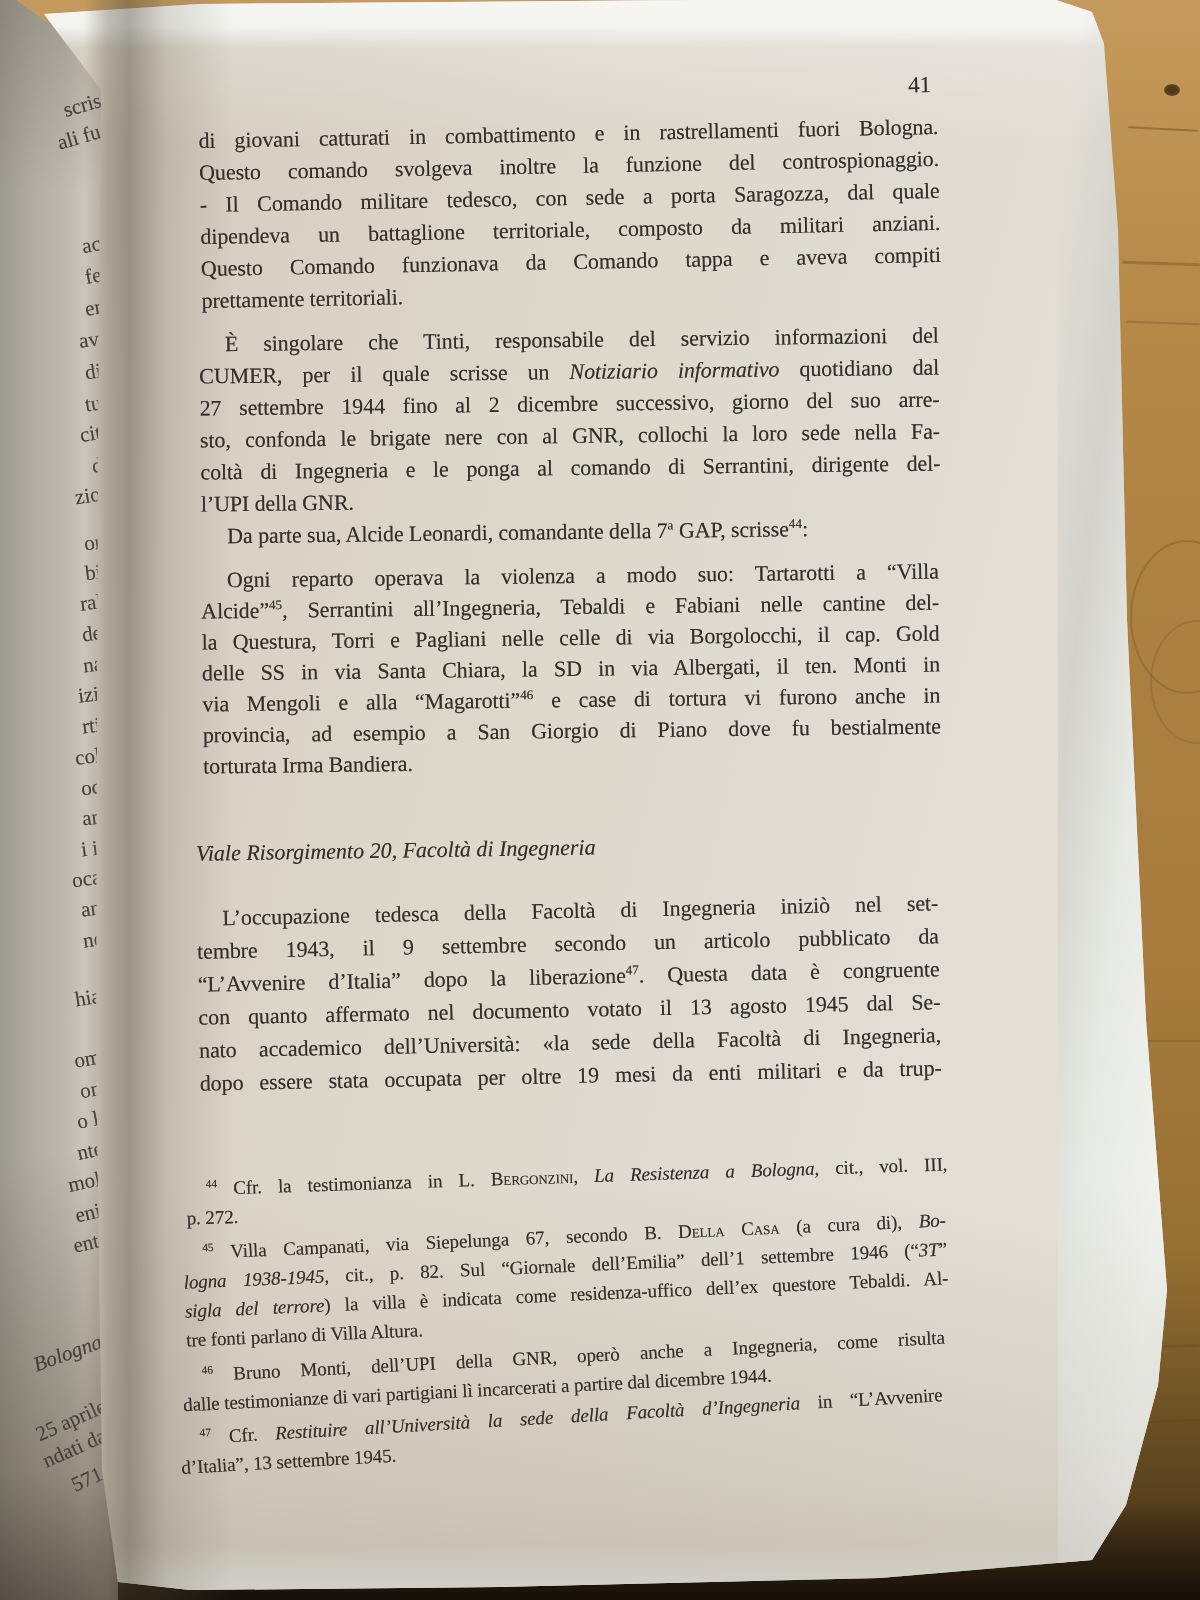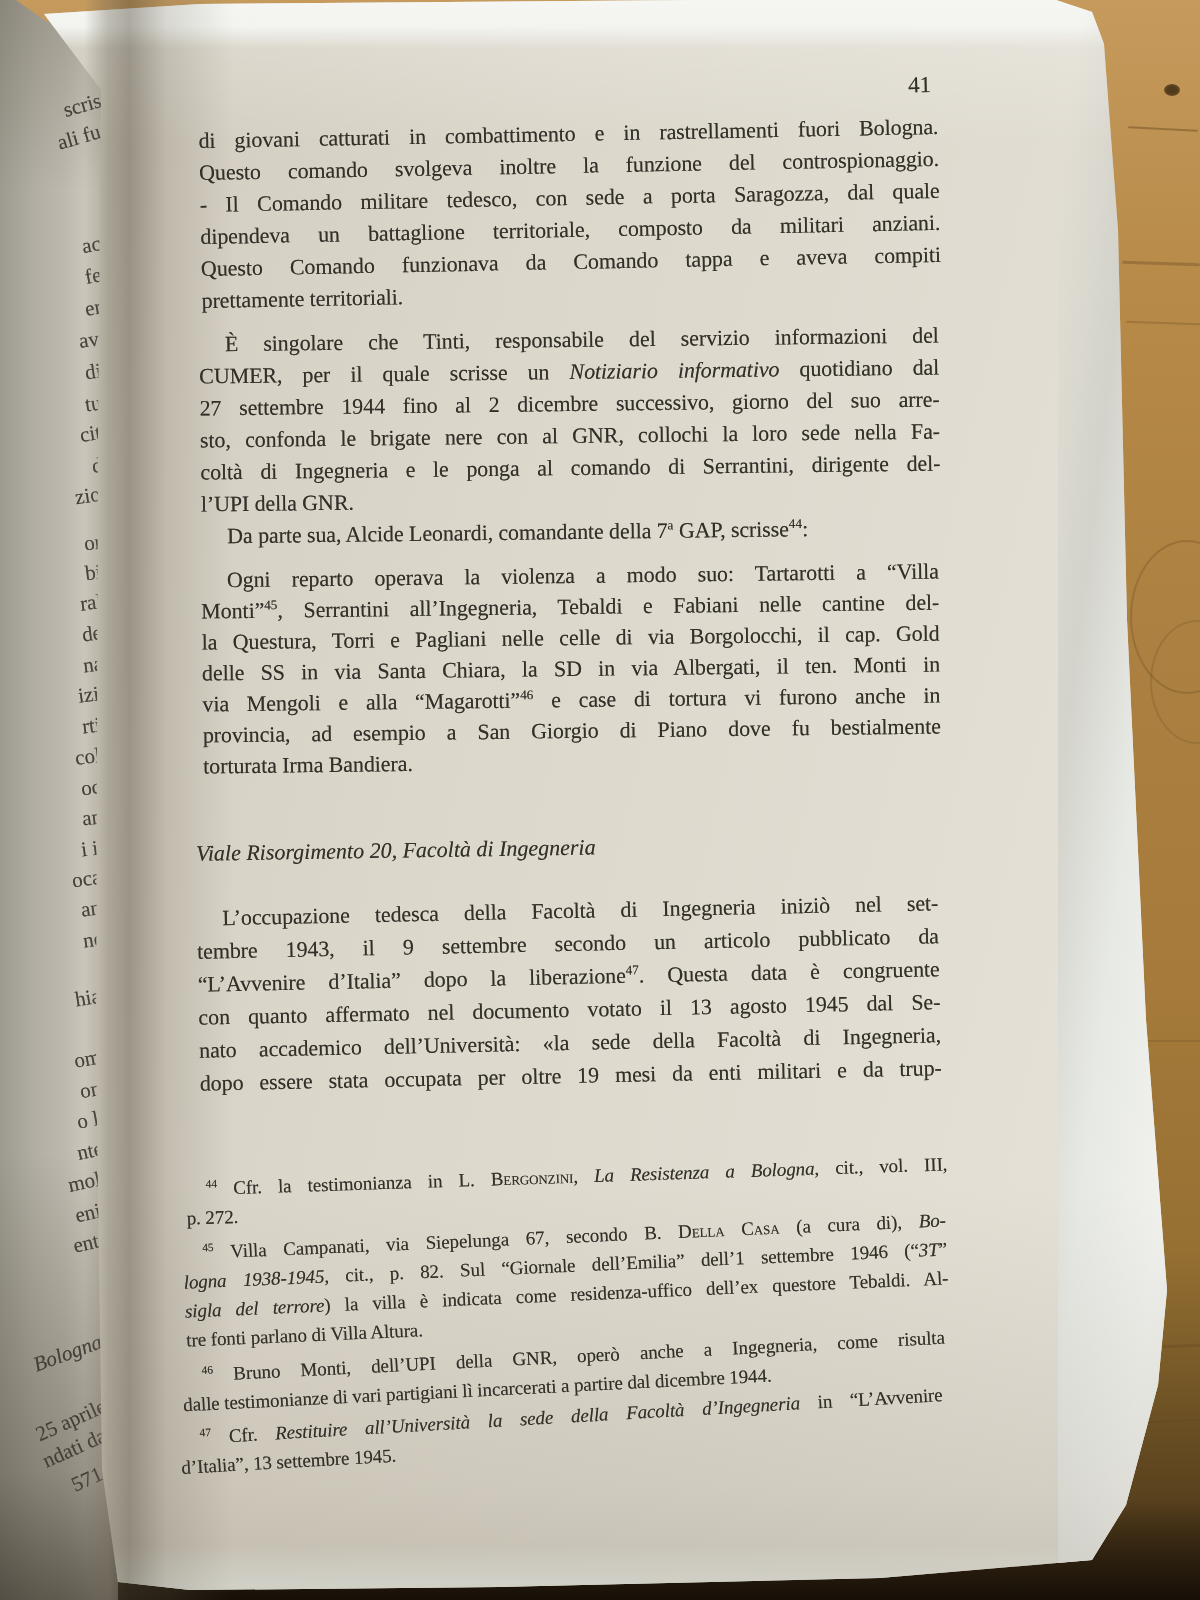--- a/index.html
+++ b/index.html
@@ -155,21 +155,21 @@
       <div class="tl j ind"><span>È singolare che Tinti, responsabile del servizio informazioni del</span></div>
       <div class="tl j"><span>CUMER, per il quale scrisse un </span><span class="i">Notiziario informativo</span><span> quotidiano dal</span></div>
       <div class="tl j"><span>27 settembre 1944 fino al 2 dicembre successivo, giorno del suo arre-</span></div>
       <div class="tl j"><span>sto, confonda le brigate nere con al GNR, collochi la loro sede nella Fa-</span></div>
       <div class="tl j"><span>coltà di Ingegneria e le ponga al comando di Serrantini, dirigente del-</span></div>
       <div class="tl"><span>l’UPI della GNR.</span></div>
       <div class="tl ind"><span>Da parte sua, Alcide Leonardi, comandante della 7</span><span class="sup">a</span><span> GAP, scrisse</span><span class="sup">44</span><span>:</span></div>
     </div>
   <div class="txt quote">
       <div class="tl j ind"><span>Ogni reparto operava la violenza a modo suo: Tartarotti a “Villa</span></div>
-      <div class="tl j"><span>Monti”</span><span class="sup">45</span><span>, Serrantini all’Ingegneria, Tebaldi e Fabiani nelle cantine del-</span></div>
+      <div class="tl j"><span>Alcide”</span><span class="sup">45</span><span>, Serrantini all’Ingegneria, Tebaldi e Fabiani nelle cantine del-</span></div>
       <div class="tl j"><span>la Questura, Torri e Pagliani nelle celle di via Borgolocchi, il cap. Gold</span></div>
       <div class="tl j"><span>delle SS in via Santa Chiara, la SD in via Albergati, il ten. Monti in</span></div>
       <div class="tl j"><span>via Mengoli e alla “Magarotti”</span><span class="sup">46</span><span> e case di tortura vi furono anche in</span></div>
       <div class="tl j"><span>provincia, ad esempio a San Giorgio di Piano dove fu bestialmente</span></div>
       <div class="tl"><span>torturata Irma Bandiera.</span></div>
     </div>
   <div class="txt heading">Viale Risorgimento 20, Facoltà di Ingegneria</div>
   <div class="txt para3">
       <div class="tl j ind"><span>L’occupazione tedesca della Facoltà di Ingegneria iniziò nel set-</span></div>
       <div class="tl j"><span>tembre 1943, il 9 settembre secondo un articolo pubblicato da</span></div>

